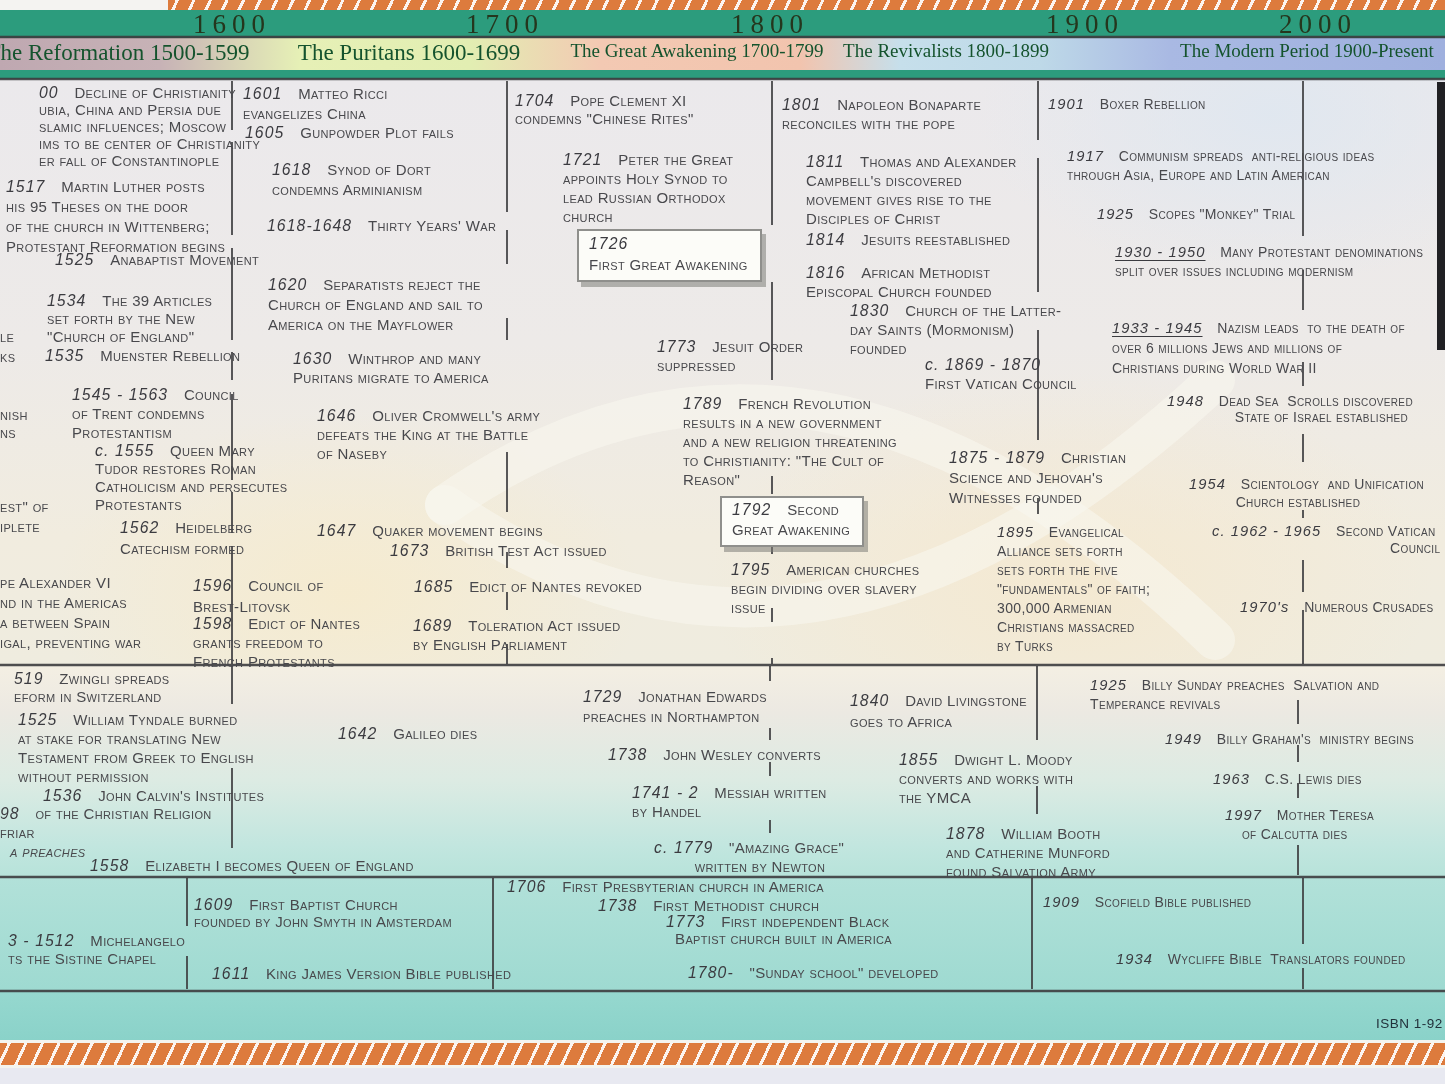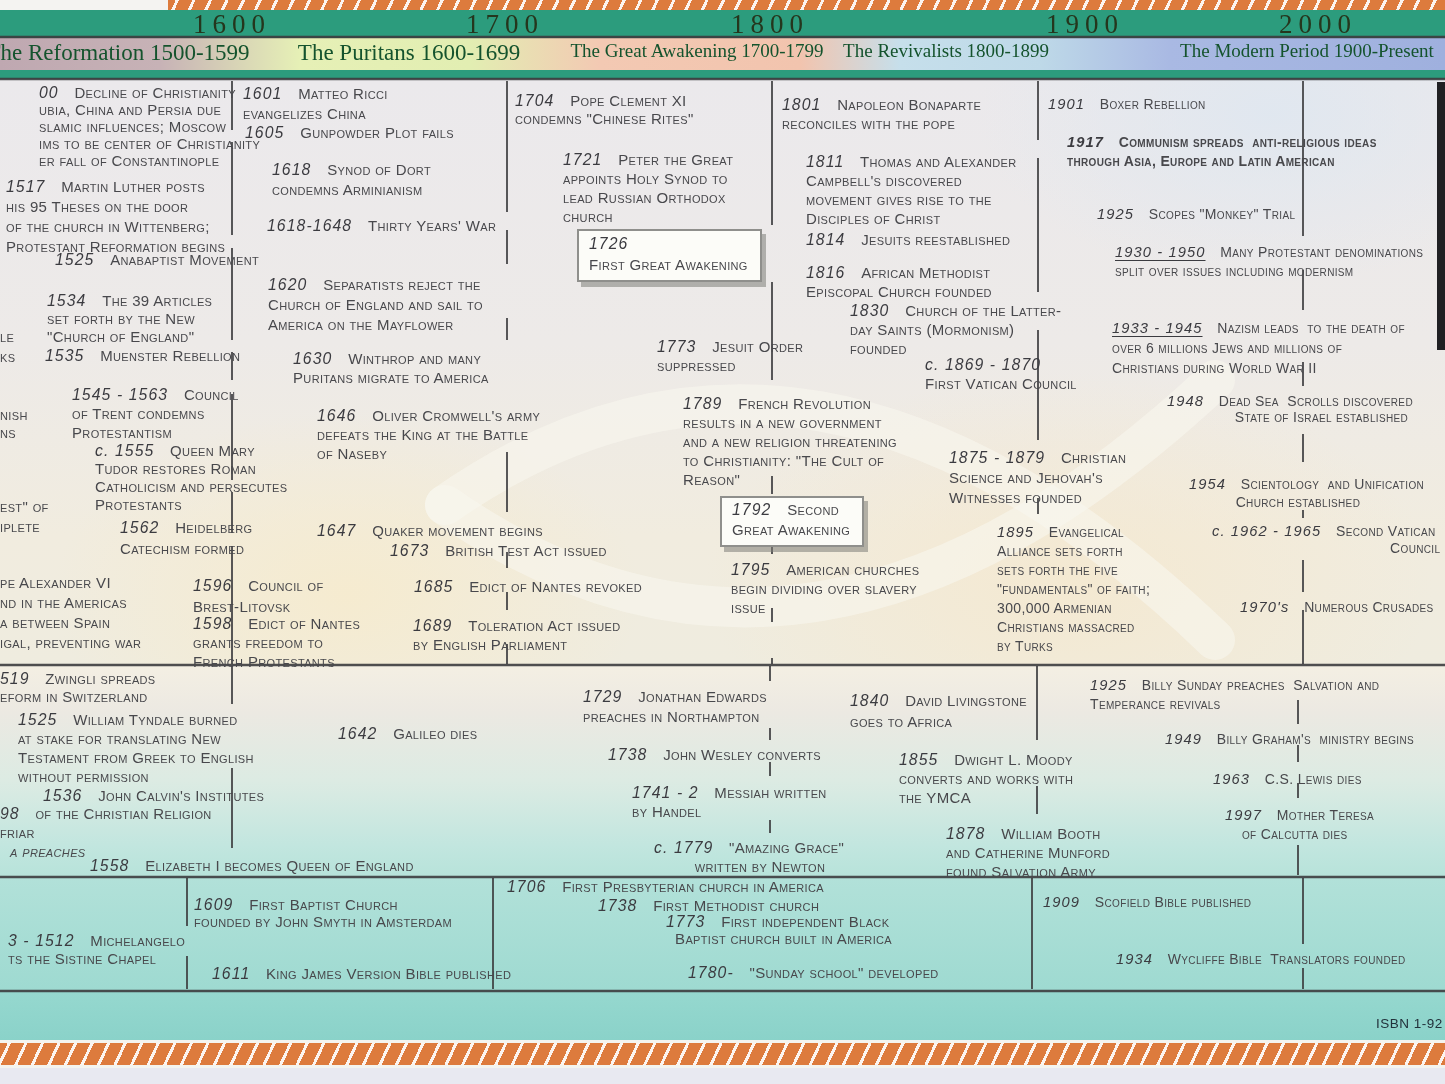--- a/index.html
+++ b/index.html
@@ -194,36 +194,36 @@
 Science and Jehovah's
 Witnesses founded</span></div>
       <div class="ev" style="left: 997px; top: 523px; line-height: 19px; font-size: 14px;"><span class="d">1895</span>  <span class="t">Evangelical
 Alliance sets forth
 sets forth the five
 "fundamentals" of faith;
 300,000 Armenian
 Christians massacred
 by Turks</span></div>
       <div class="ev" style="left: 1048px; top: 94px; font-size: 14px;"><span class="d">1901</span>  <span class="t">Boxer Rebellion</span></div>
-      <div class="ev" style="left: 1067px; top: 133px; line-height: 19px; font-size: 14px; font-weight: bold;"><span class="d">1917</span>  <span class="t">Communism spreads  anti-religious ideas
+      <div class="ev" style="left: 1067px; top: 147px; line-height: 19px; font-size: 14px;"><span class="d">1917</span>  <span class="t">Communism spreads  anti-religious ideas
 through Asia, Europe and Latin American</span></div>
       <div class="ev" style="left: 1097px; top: 204px; font-size: 14px;"><span class="d">1925</span>  <span class="t">Scopes "Monkey" Trial</span></div>
       <div class="ev" style="left: 1115px; top: 243px; line-height: 19px; font-size: 14px;"><span class="d ul">1930 - 1950</span>  <span class="t">Many Protestant denominations
 split over issues including modernism</span></div>
       <div class="ev" style="left: 1112px; top: 318px; line-height: 20px; font-size: 14px;"><span class="d ul">1933 - 1945</span>  <span class="t">Nazism leads  to the death of
 over 6 millions Jews and millions of
 Christians during World War II</span></div>
       <div class="ev" style="left: 1167px; top: 393px; line-height: 16px; font-size: 14px;"><span class="d">1948</span>  <span class="t">Dead Sea  Scrolls discovered
                 State of Israel established</span></div>
       <div class="ev" style="left: 1189px; top: 467px; line-height: 18px; font-size: 14px; margin-top: 8px;"><span class="d">1954</span>  <span class="t">Scientology  and Unification
            Church established</span></div>
       <div class="ev" style="left: 1212px; top: 523px; line-height: 17px; font-size: 14px;"><span class="d">c. 1962 - 1965</span>  <span class="t">Second Vatican
                                           Council</span></div>
       <div class="ev" style="left: 1240px; top: 597px; font-size: 14px;"><span class="d">1970's</span>  <span class="t">Numerous Crusades</span></div>
-      <div class="ev" style="left: 0px; top: 670px; line-height: 18px;"><span class="d">519</span>  <span class="t">Zwingli spreads
+      <div class="ev" style="left: 0px; top: 670px; line-height: 18px; padding-left: 14px;"><span class="d">519</span>  <span class="t">Zwingli spreads
 eform in Switzerland</span></div>
       <div class="ev" style="left: 18px; top: 710px; line-height: 19px;"><span class="d">1525</span>  <span class="t">William Tyndale burned
 at stake for translating New
 Testament from Greek to English
 without permission</span></div>
       <div class="ev" style="left: 43px; top: 786px;"><span class="d">1536</span>  <span class="t">John Calvin's Institutes</span></div>
       <div class="ev" style="left: 0px; top: 804px;"><span class="d">98</span>  <span class="t">of the Christian Religion</span></div>
       <div class="ev" style="left: 0px; top: 823px;"><span class="t">friar</span></div>
       <div class="ev" style="left: 10px; top: 842px; font-style: italic;"><span class="t">a preaches</span></div>
       <div class="ev" style="left: 90px; top: 856px;"><span class="d">1558</span>  <span class="t">Elizabeth I becomes Queen of England</span></div>

